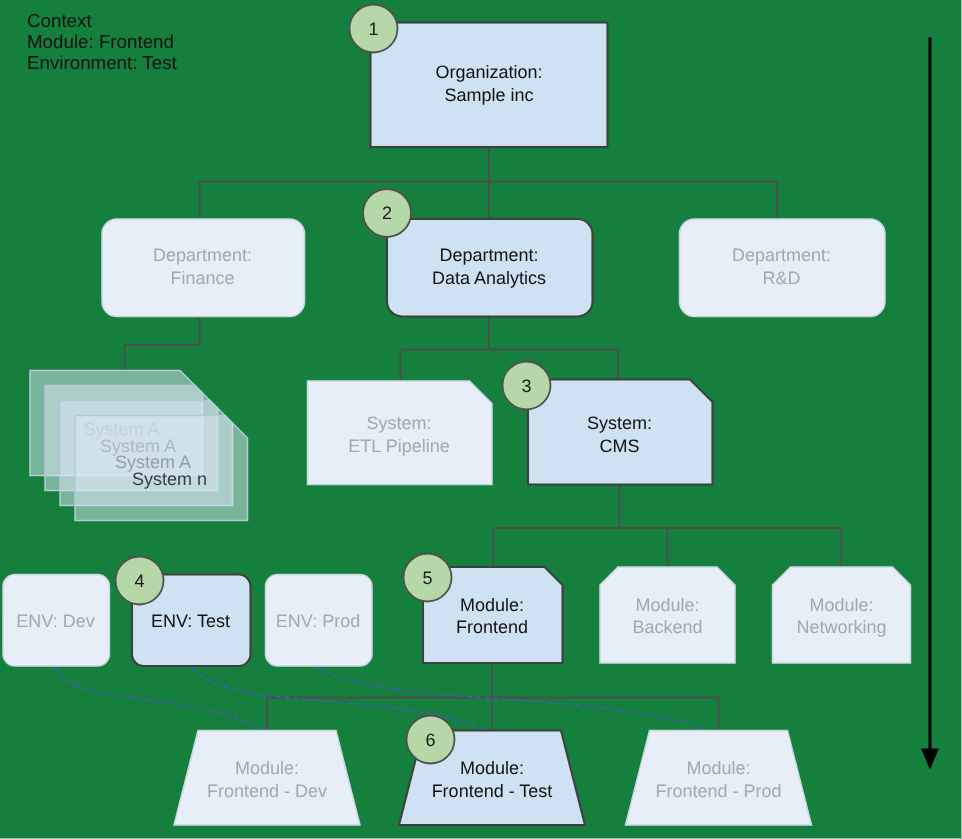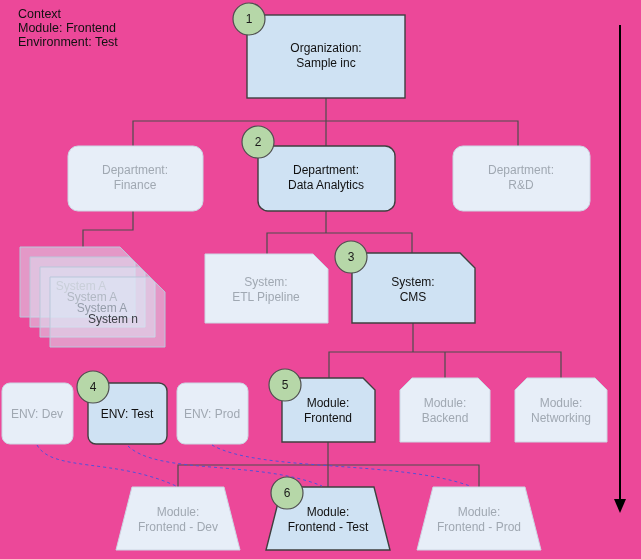--- a/index.html
+++ b/index.html
@@ -1,16 +1,16 @@
 <!DOCTYPE html>
 <html><head>
 <meta charset="utf-8">
 <style>
   html,body{margin:0;padding:0;background:#ffffff;}
-  .canvas{position:relative;width:641px;height:559px;background:#ec4899;overflow:hidden;
+  .canvas{position:relative;width:641px;height:559px;background:#15803d;overflow:hidden;
           font-family:"Liberation Sans",sans-serif;}
   svg text{font-family:"Liberation Sans",sans-serif;}
   .conn{stroke:#4d4d4d;stroke-width:1.2;fill:none;}
   .dash{stroke:#5151d9;stroke-width:1;fill:none;stroke-dasharray:3 3;}
   .node-hi{fill:#cfe2f3;stroke:#3f3f3f;stroke-width:1.4;}
   .node-fade{fill:#e7eef8;stroke:#ccd6e4;stroke-width:1;}
   .stack-card{fill:#dce8f6;fill-opacity:.5;stroke:#b9c7da;stroke-width:1;}
   .txt{font-size:12px;text-anchor:middle;}
   .txt-hi{fill:#111111;}
   .txt-fade{fill:#a0a8b2;}

